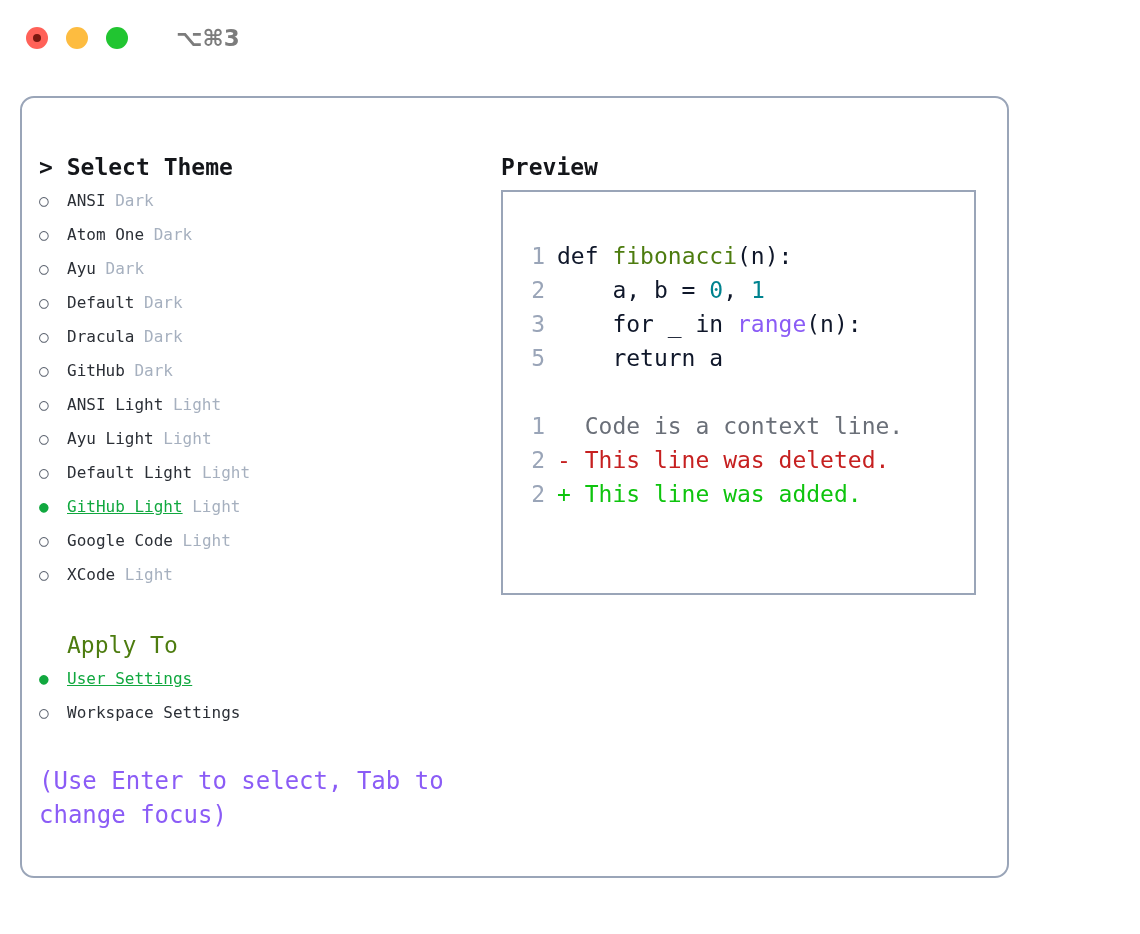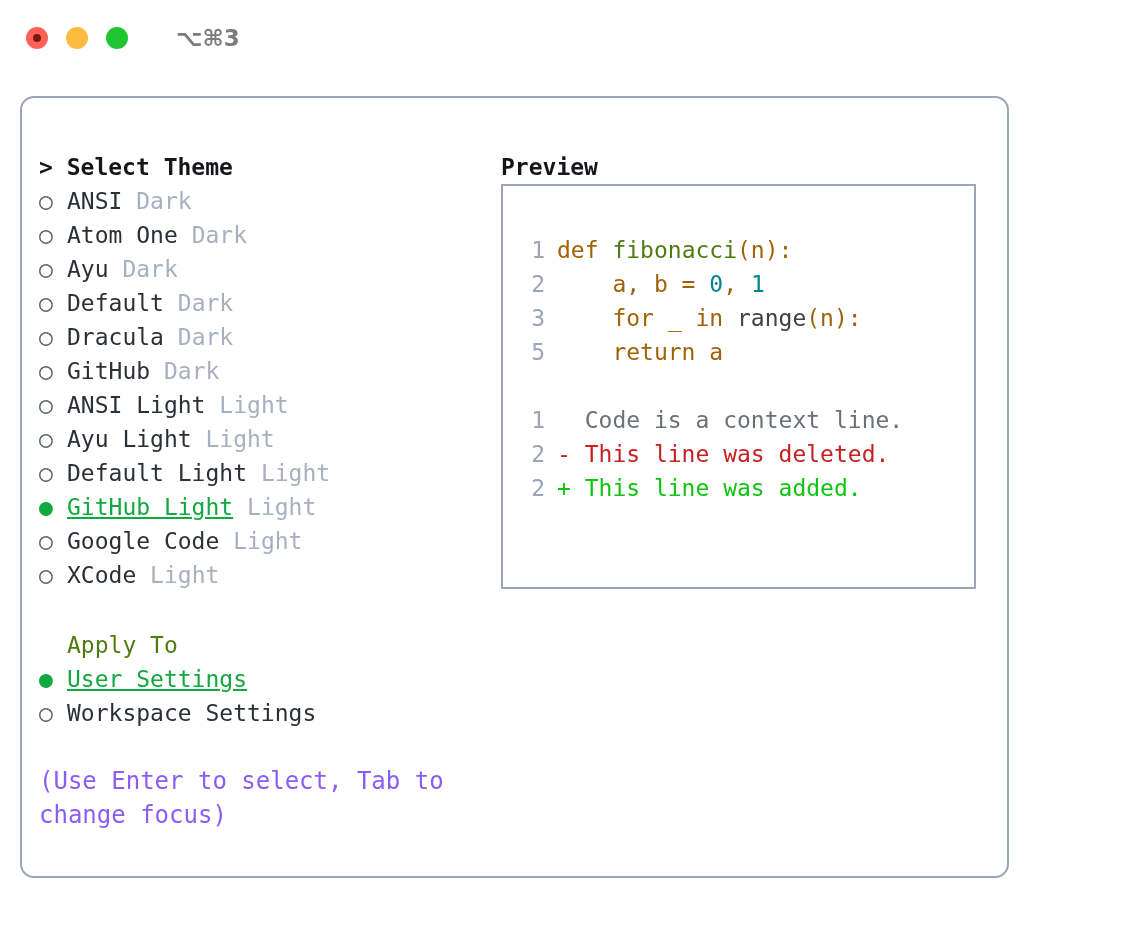--- a/index.html
+++ b/index.html
@@ -104,21 +104,21 @@
 
   .plain-header {
     font-size: 23px;
     color: #4d7c0f;
     line-height: 34px;
     white-space: pre;
     padding-left: 28px;
   }
 
   .opt-row {
-    font-size: 23px;
+    font-size: 16px;
     line-height: 34px;
     white-space: pre;
     color: #2b2f36;
   }
   .opt-row .bullet {
     display: inline-block;
     width: 28px;
     color: #5d6470;
   }
   .opt-row.selected .bullet { color: #11a83f; }
@@ -143,21 +143,21 @@
     position: absolute;
     left: 479px;
     top: 52px;
     width: 490px;
   }
   .preview-title {
     font-size: 23px;
     font-weight: bold;
     color: #14161a;
     line-height: 34px;
-    margin-bottom: 0;
+    margin-bottom: 6px;
   }
   .preview-box {
     width: 475px;
     height: 405px;
     border: 2px solid #9aa5b8;
     background: #ffffff;
     box-sizing: border-box;
     padding: 47px 0 0 18px;
   }
   .code-line {
@@ -168,22 +168,22 @@
   }
   .lineno {
     display: inline-block;
     width: 24px;
     text-align: right;
     color: #9aa5b8;
     margin-right: 12px;
   }
   .tok-fn   { color: #4d7c0f; }
   .tok-num  { color: #00838f; }
-  .tok-call { color: #404040; }
-  .tok-plain{ color: #a16207; margin-top: 16px; }
+  .tok-call { color: #8b5cf6; }
+  .tok-plain{ color: #0f172a; margin-top: 16px; }
 
   .diff-gap { height: 34px; }
   .diff-line { font-size: 23px; line-height: 34px; white-space: pre; }
   .diff-line.context { color: #6a6f78; }
   .diff-line.removed { color: #c62020; }
   .diff-line.added   { color: #0ec40e; }
 </style>
 </head>
 <body>
 

